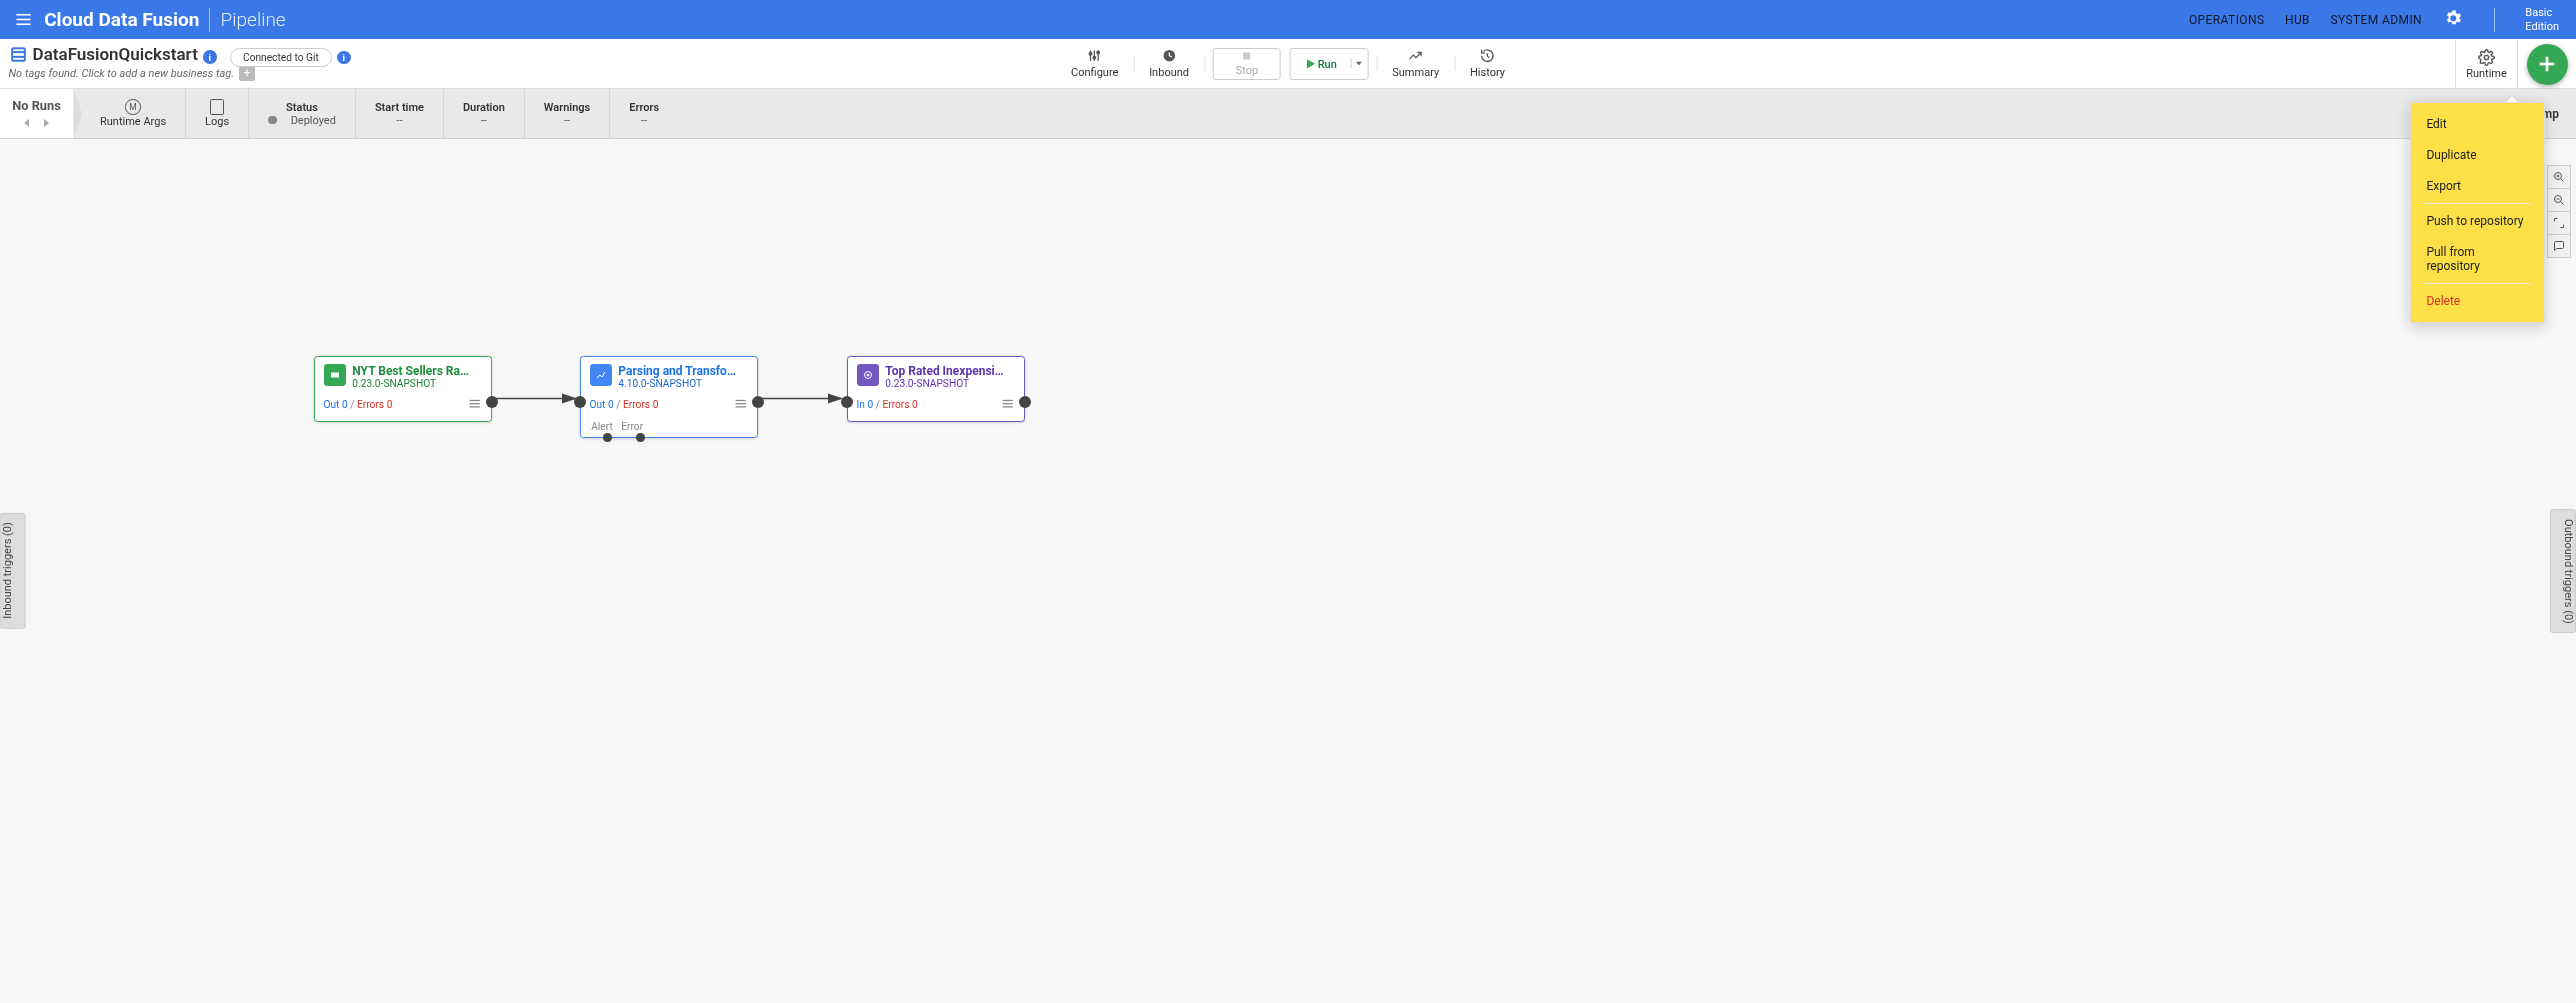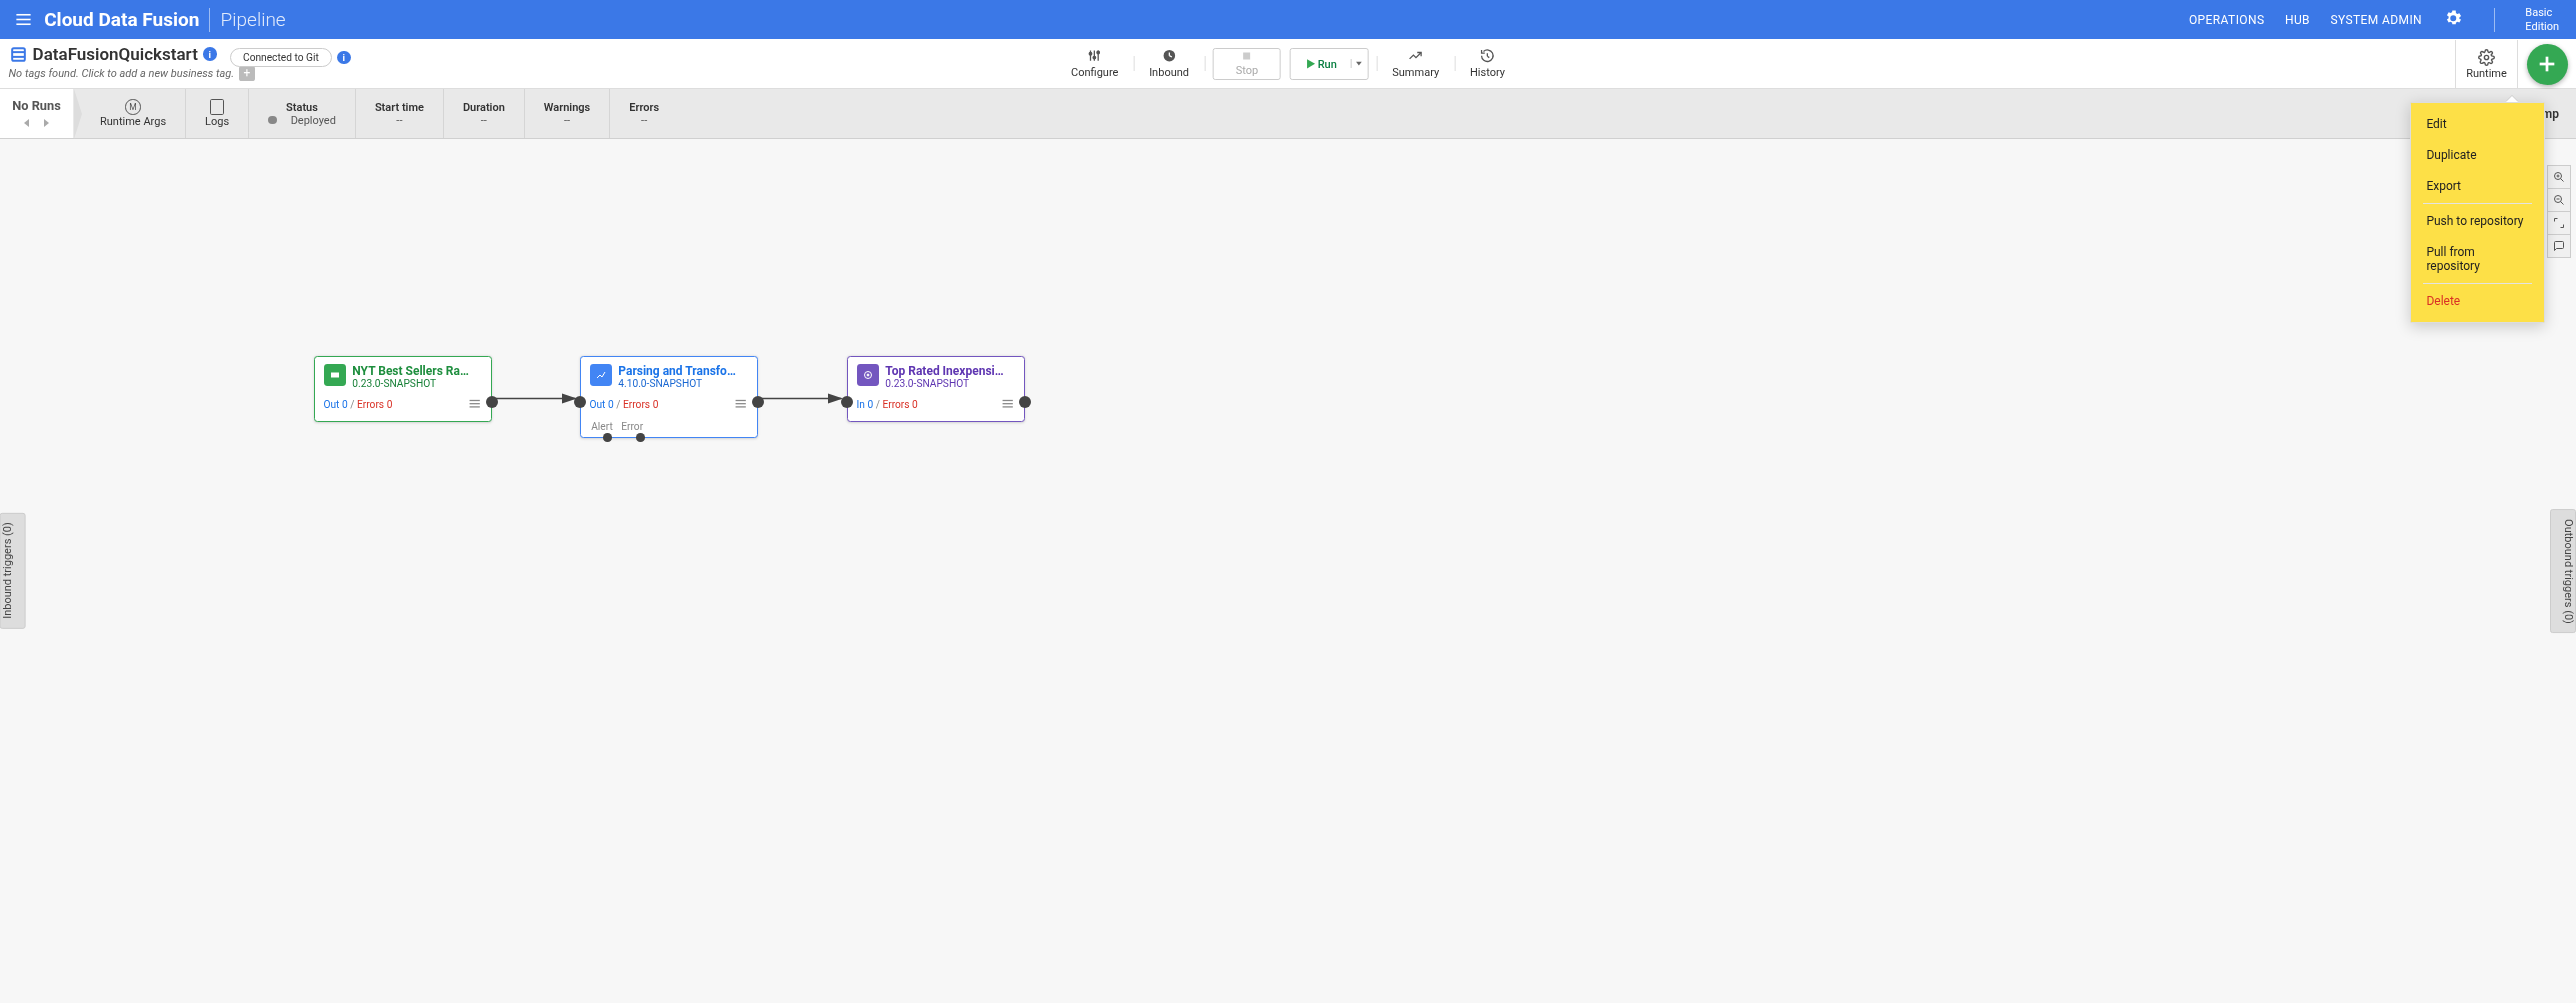--- a/index.html
+++ b/index.html
@@ -6,28 +6,28 @@
   html, body { height: 100%; font-family: -apple-system, BlinkMacSystemFont, "Segoe UI", Roboto, Arial, sans-serif; overflow: hidden; }
   body { display: flex; flex-direction: column; background: #f7f7f7; }
 
   
   .topbar { height: 39px; background: #3b78e7; color: #fff; display: flex; align-items: center; padding: 0 6.8px; }
   .hamburger { width: 34px; height: 34px; display: flex; align-items: center; justify-content: center; cursor: pointer; }
   .brand { font-size: 19px; font-weight: 700; margin-left: 3.4px; }
   .brand-sub { font-size: 19px; font-weight: 300; opacity: .85; }
   .divider-v { width: 0.9px; height: 24px; background: rgba(255,255,255,.5); margin: 0 10.2px; }
   .topbar-right { margin-left: auto; display: flex; align-items: center; gap: 20.5px; }
-  .navlink { color: #ffffff; font-size: 12px; letter-spacing: 0.4px; cursor: pointer; }
+  .navlink { color: #0f172a; font-size: 12px; letter-spacing: 0.4px; cursor: pointer; }
   .gear { width: 20.5px; height: 20.5px; cursor: pointer; }
   .edition { font-size: 11px; line-height: 1.2; cursor: pointer; padding-right: 10.2px; }
 
   
   .pipehead { background: #fff; display: flex; align-items: flex-start; padding: 5.1px 8.5px 3.4px; border-bottom: 0.9px solid #ddd; position: relative; height: 50px; }
   .pipe-left { display: flex; flex-direction: column; gap: 1.7px; }
-  .pipe-title-row { display: flex; align-items: center; gap: 5.1px; }
+  .pipe-title-row { display: flex; align-items: flex-end; gap: 5.1px; }
   .pipe-logo { width: 19px; height: 19px; color: #3b78e7; }
   .pipe-title { font-size: 17px; font-weight: 600; color: #333; }
   .info-icon { width: 13.7px; height: 13.7px; background: #3b78e7; border-radius: 50%; display: inline-flex; align-items: center; justify-content: center; color: #fff; font-size: 9.4px; font-weight: 700; cursor: pointer; }
   .tag-row { display: flex; align-items: center; gap: 5.1px; }
   .tag-text { font-style: italic; color: #666; font-size: 11px; }
   .tag-add { width: 15.4px; height: 15.4px; background: #bbb; border-radius: 2.6px; color: #fff; display: inline-flex; align-items: center; justify-content: center; font-size: 12px; cursor: pointer; }
 
   .git-pill { position: absolute; left: 230px; top: 8.5px; display: flex; align-items: center; gap: 5.1px; }
   .git-badge { border: 0.9px solid #ccc; border-radius: 12.8px; padding: 3.4px 12px; font-size: 10.2px; color: #333; cursor: pointer; }
 

